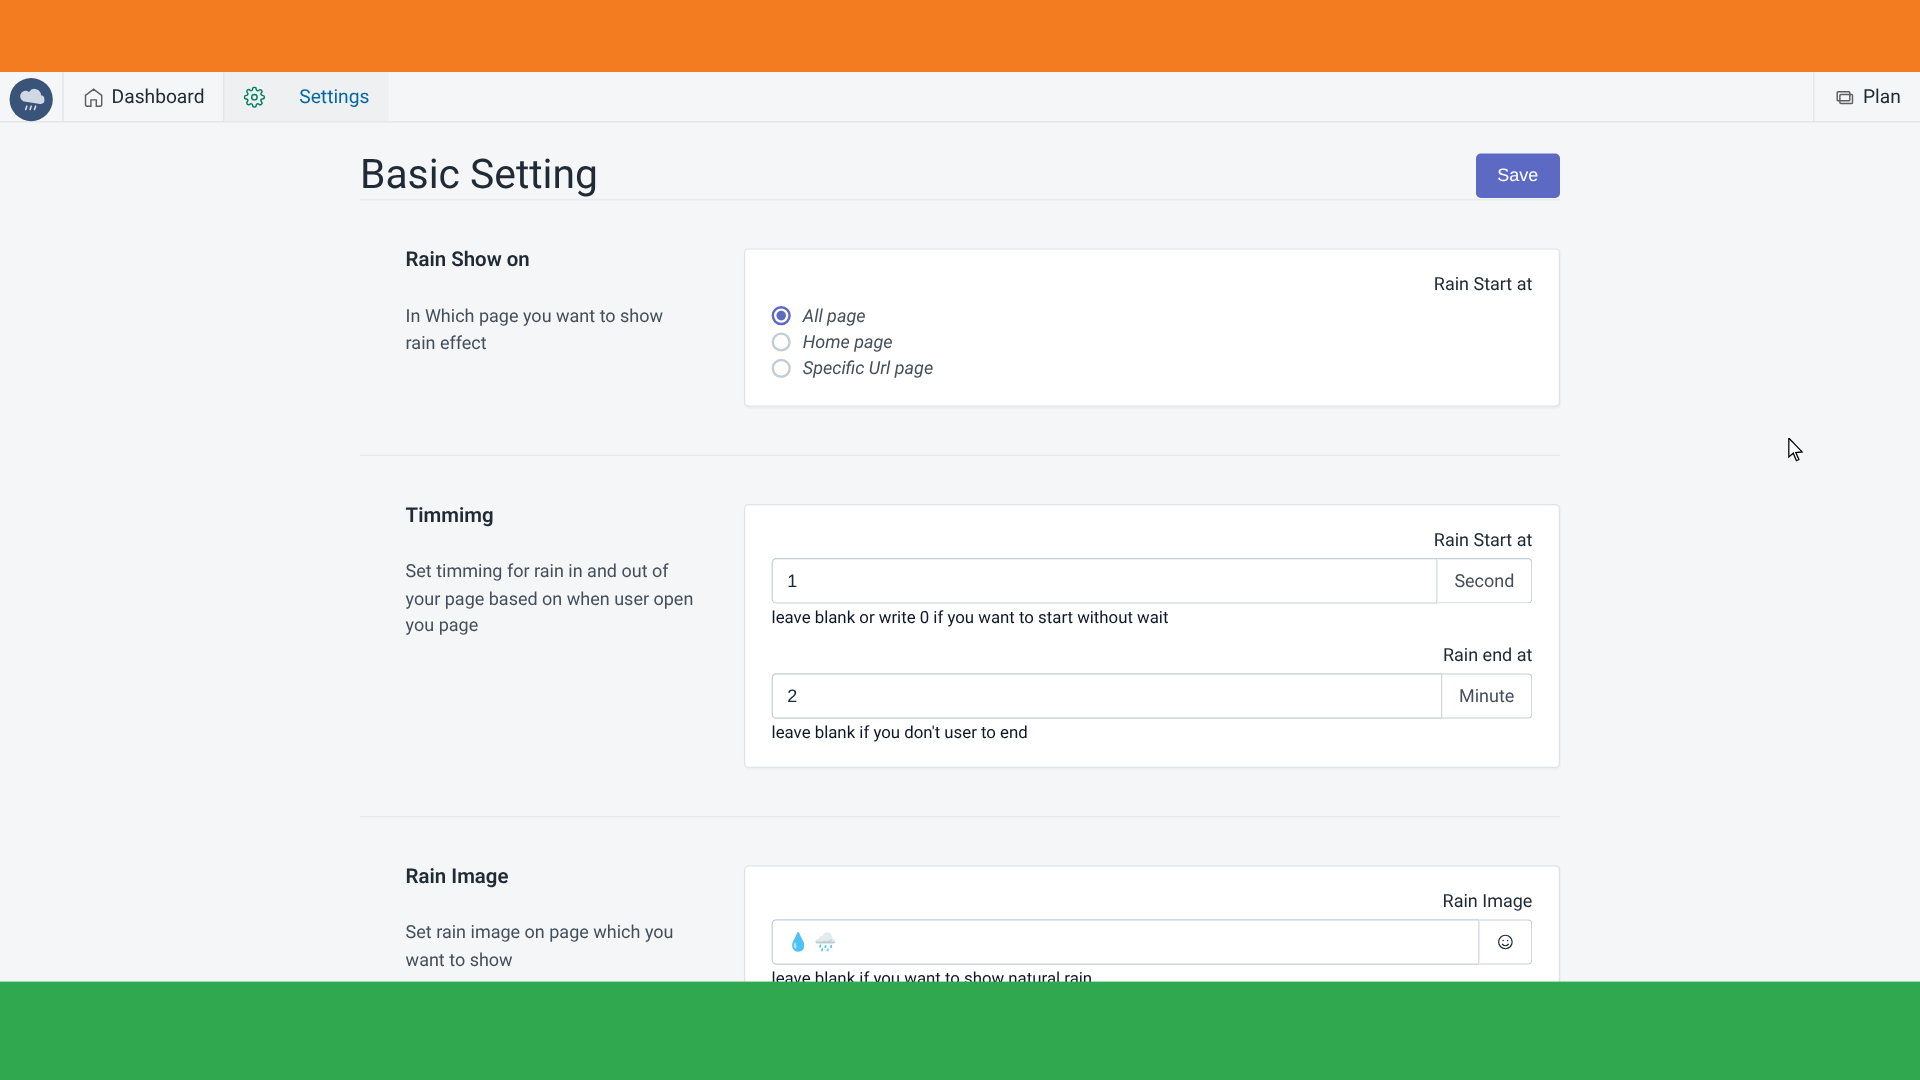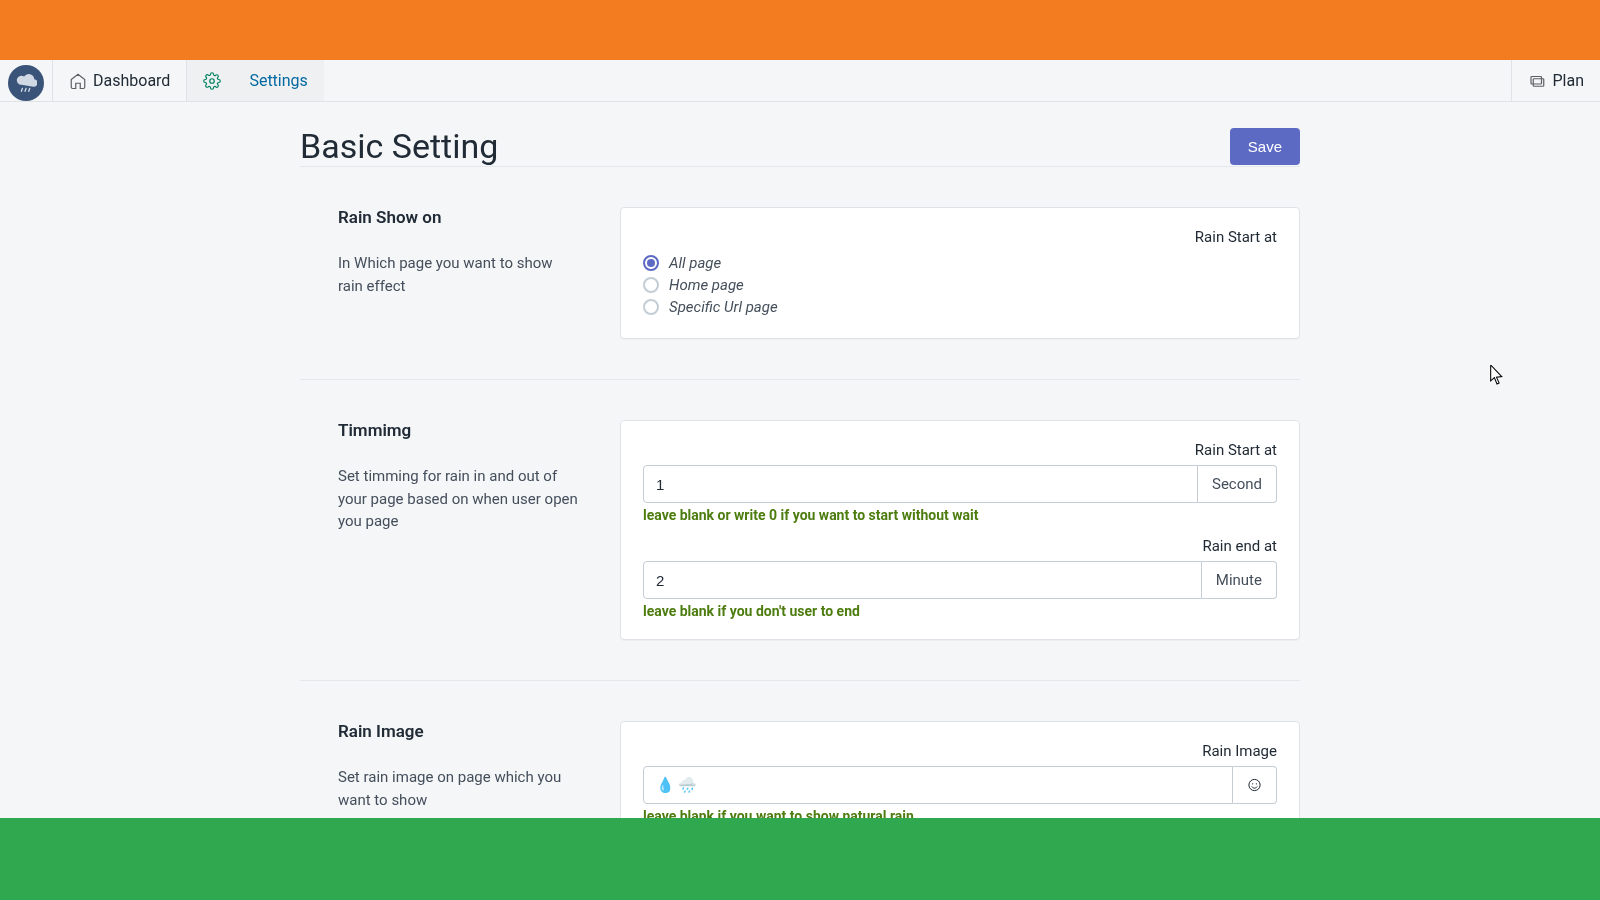--- a/index.html
+++ b/index.html
@@ -32,21 +32,21 @@
 .card { background: #fff; border: 1px solid #dfe3e8; border-radius: 4px; padding: 20px 22px; box-shadow: 0 1px 1px rgba(0,0,0,0.03); }
 .field-label { font-size: 15px; color: #212b36; margin-bottom: 6px; display: block; text-align: right; }
 .radio-row { display: flex; align-items: center; gap: 10px; padding: 2px 0; font-size: 15px; color: #454f5b; cursor: pointer; font-style: italic; }
 .radio-circle { width: 16px; height: 16px; border: 2px solid #c4cdd5; border-radius: 50%; display: inline-flex; align-items:center; justify-content:center; }
 .radio-circle.checked { border-color: #5c6ac4; }
 .radio-dot { width: 8px; height: 8px; border-radius: 50%; background: #5c6ac4; }
 .input-group { display: flex; margin-bottom: 4px; }
 .text-input { flex: 1; border: 1px solid #c4cdd5; border-radius: 4px 0 0 4px; padding: 9px 12px; font-size: 15px; color: #212b36; }
 .input-addon { border: 1px solid #c4cdd5; border-left: none; border-radius: 0 4px 4px 0; padding: 9px 14px; font-size: 15px; color: #454f5b; background: #fff; }
 .input-addon.icon-btn { cursor: pointer; display:flex; align-items:center; justify-content:center; width:44px; }
-.help-text { font-size: 14px; color: #4d7c0f; margin-bottom: 18px; font-weight: bold; }
+.help-text { font-size: 14px; color: #0f172a; margin-bottom: 18px; }
 .help-text:last-child { margin-bottom: 0; }
 .field-block { margin-bottom: 14px; }
 .field-block:last-child { margin-bottom: 0; }
 .green-bar { position: absolute; bottom: 0; left: 0; right: 0; height: 82px; background: #2fa84f; }
 .cursor-arrow { position: absolute; width: 14px; height: 20px; pointer-events: none; }
 </style>
 </head>
 <body>
 
 <div class="orange-bar"></div>

